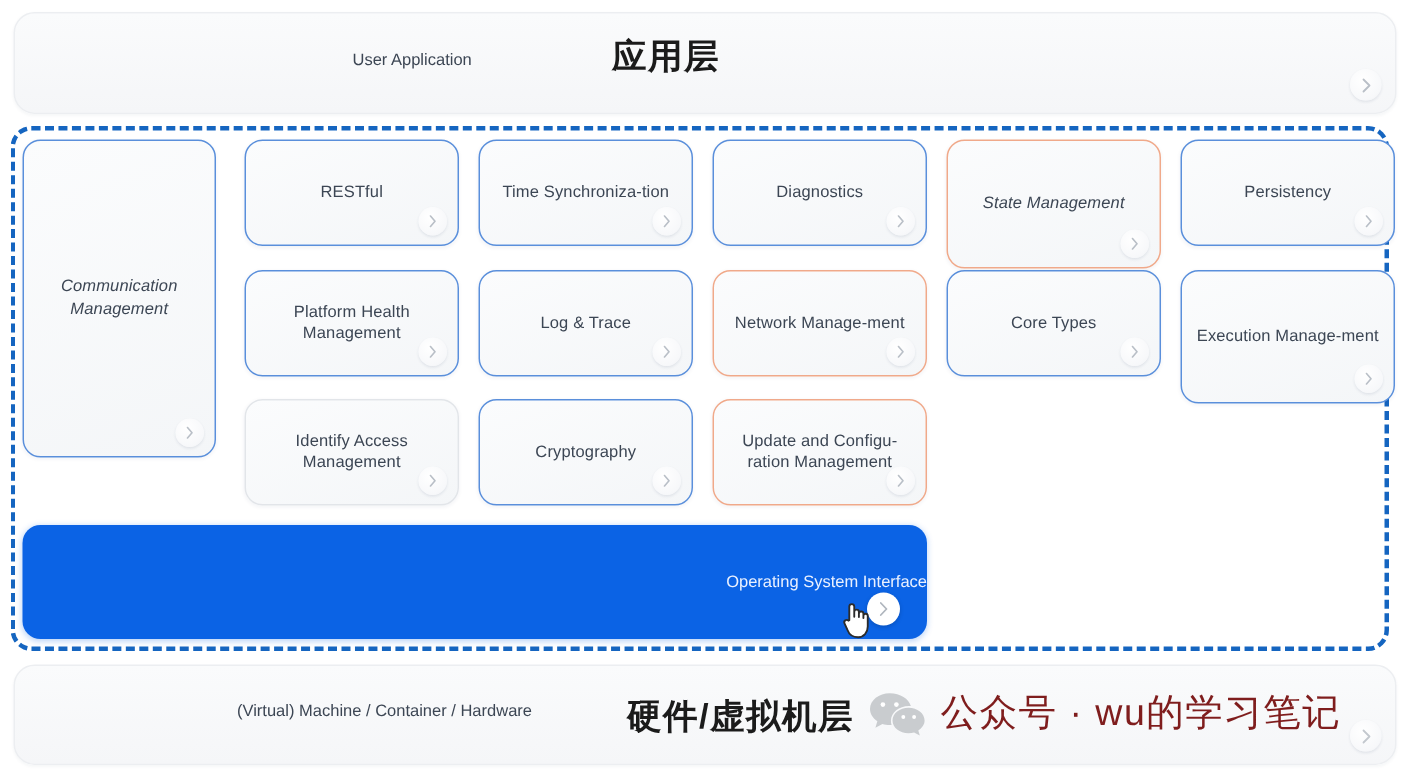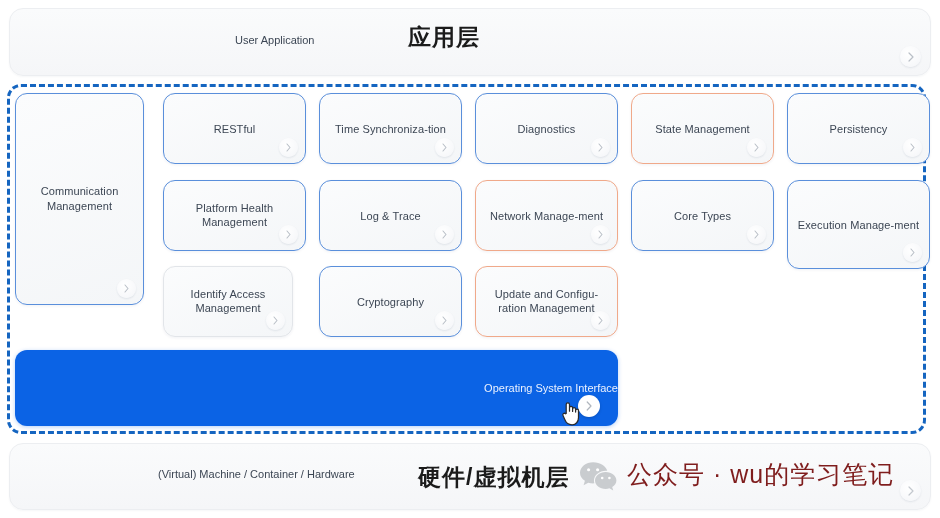--- a/index.html
+++ b/index.html
@@ -42,21 +42,21 @@
     right: 8px;
     top: 50%;
     transform: translateY(-50%);
     text-align: center;
     color: #3c4654;
     font-size: 11px;
     line-height: 1.35;
     letter-spacing: 0.1px;
     font-weight: 400;
   }
-  .card.tall .label { top: 50%; }
+  .card.tall .label { top: 50%; font-style: italic; }
 
   
   .chev {
     position: absolute;
     right: 7px;
     bottom: 6px;
     width: 19px;
     height: 19px;
     border-radius: 50%;
     background: radial-gradient(circle at 40% 35%, #ffffff 0%, #f7f8fa 70%, #eef0f3 100%);
@@ -211,21 +211,21 @@
     </span>
   </div>
   <div class="card blue" style="left:475px; top:93px; width:143px; height:71px;">
     <span class="label">Diagnostics</span>
     <span class="chev">
       <svg width="7" height="9" viewBox="0 0 7 9">
           <path d="M2 1 L5 4.5 L2 8" fill="none" stroke="#b9bfc7" stroke-width="1.1" stroke-linecap="round" stroke-linejoin="round"></path>
         </svg>
     </span>
   </div>
-  <div class="card orange" style="left:631px; top:93px; width:143px; height:71px;">
+  <div class="card orange" style="left:631px; top:93px; width:143px; height:86px;font-style:italic;">
     <span class="label">State Management</span>
     <span class="chev">
       <svg width="7" height="9" viewBox="0 0 7 9">
           <path d="M2 1 L5 4.5 L2 8" fill="none" stroke="#b9bfc7" stroke-width="1.1" stroke-linecap="round" stroke-linejoin="round"></path>
         </svg>
     </span>
   </div>
   <div class="card blue" style="left:787px; top:93px; width:143px; height:71px;">
     <span class="label">Persistency</span>
     <span class="chev">
@@ -269,21 +269,21 @@
   </div>
   <div class="card blue" style="left:787px; top:180px; width:143px; height:89px;">
     <span class="label">Execution Manage-ment</span>
     <span class="chev">
       <svg width="7" height="9" viewBox="0 0 7 9">
           <path d="M2 1 L5 4.5 L2 8" fill="none" stroke="#b9bfc7" stroke-width="1.1" stroke-linecap="round" stroke-linejoin="round"></path>
         </svg>
     </span>
   </div>
 
-  <div class="card grey" style="left:163px; top:266px; width:130px; height:71px;padding-left:25px;">
+  <div class="card grey" style="left:163px; top:266px; width:143px; height:71px;padding-left:25px;">
     <span class="label">Identify Access Management</span>
     <span class="chev">
       <svg width="7" height="9" viewBox="0 0 7 9">
           <path d="M2 1 L5 4.5 L2 8" fill="none" stroke="#b9bfc7" stroke-width="1.1" stroke-linecap="round" stroke-linejoin="round"></path>
         </svg>
     </span>
   </div>
   <div class="card blue" style="left:319px; top:266px; width:143px; height:71px;">
     <span class="label">Cryptography</span>
     <span class="chev">

